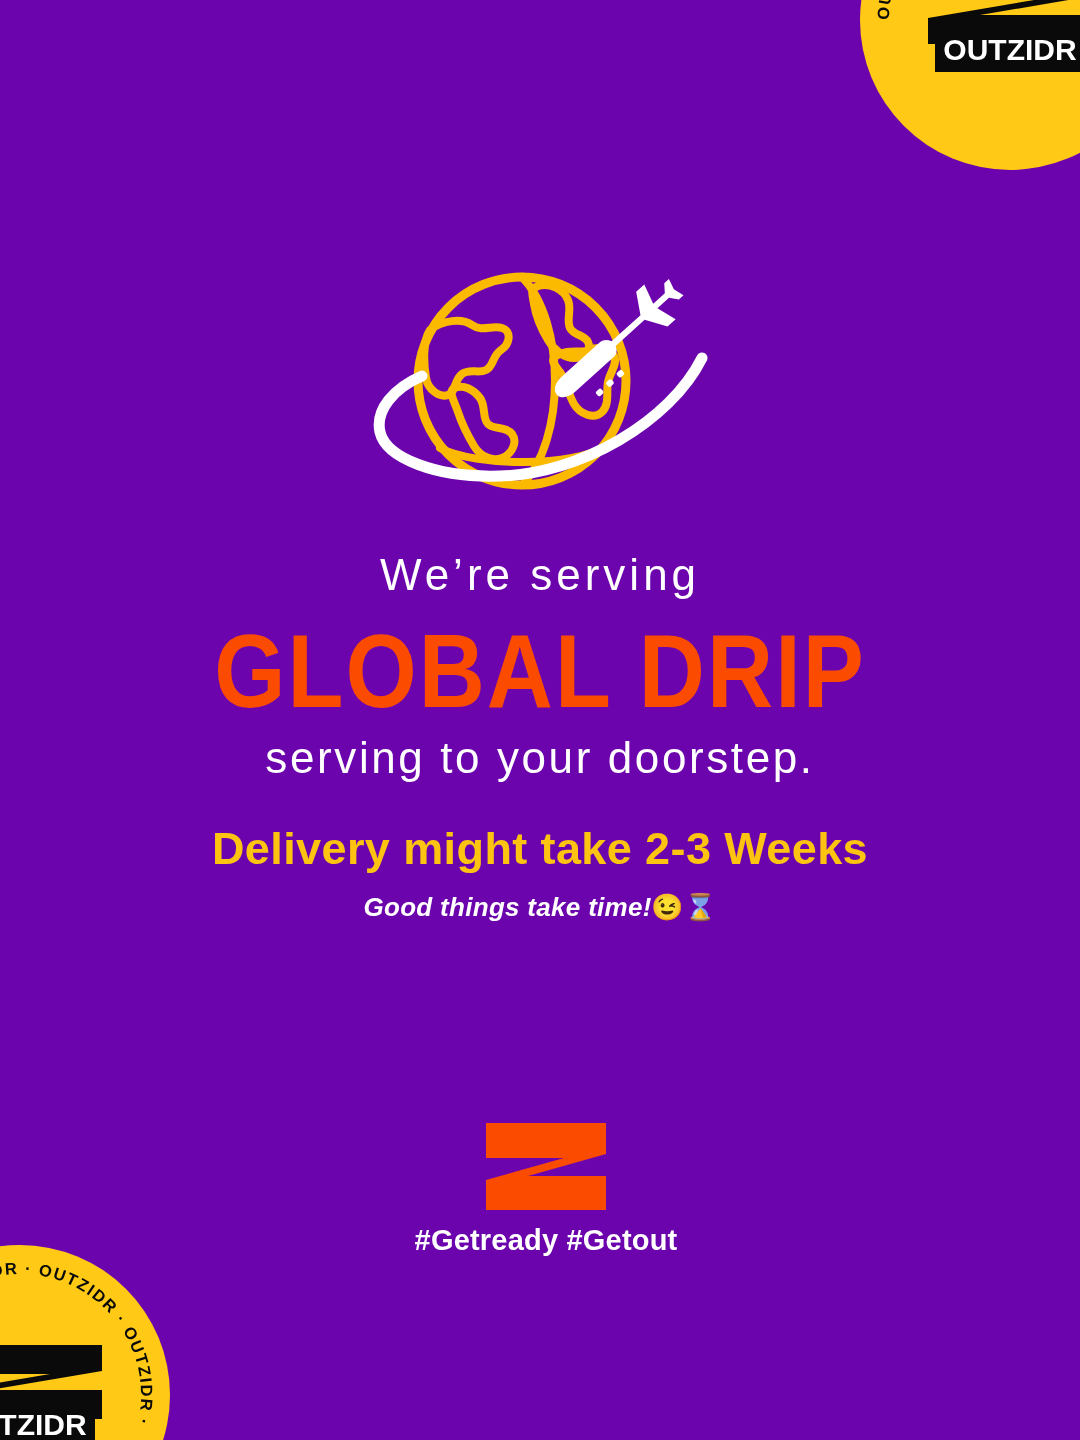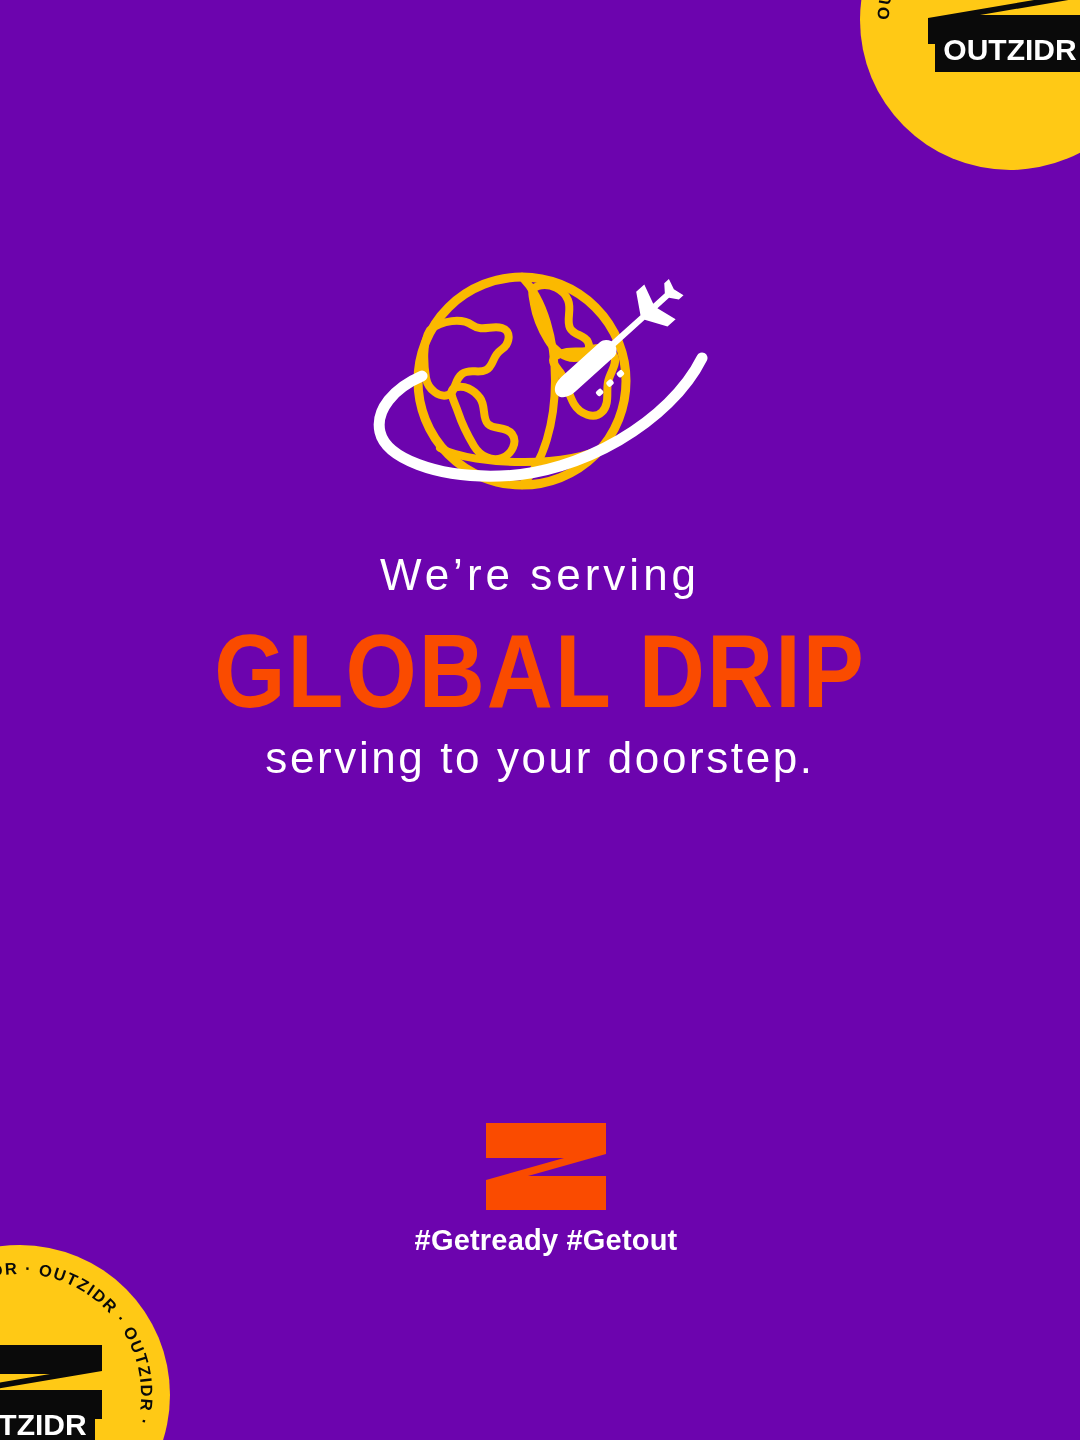--- a/index.html
+++ b/index.html
@@ -229,20 +229,26 @@
       </g>
     </svg>
   </div>
 
   <div class="headline">
     <div class="line-serving">We’re serving</div>
     <div class="line-global">GLOBAL DRIP</div>
     <div class="line-door">serving to your doorstep.</div>
   </div>
 
+  <div class="delivery">
+    <div class="delivery-main">Delivery might take 2-3 Weeks</div>
+    <div class="delivery-sub">
+      <span>Good things take time!</span><span class="emoji">😉</span><span class="emoji">⌛</span>
+    </div>
+  </div>
 
   <div class="footer">
     <svg class="footer-z" viewBox="0 0 124 90">
       <polygon points="2,1 122,1 122,32 44,54 122,54 122,88 2,88 2,58 80,36 2,36" fill="#FA4B00"></polygon>
     </svg>
     <div class="footer-tag">#Getready #Getout</div>
   </div>
 
 </div>
 

